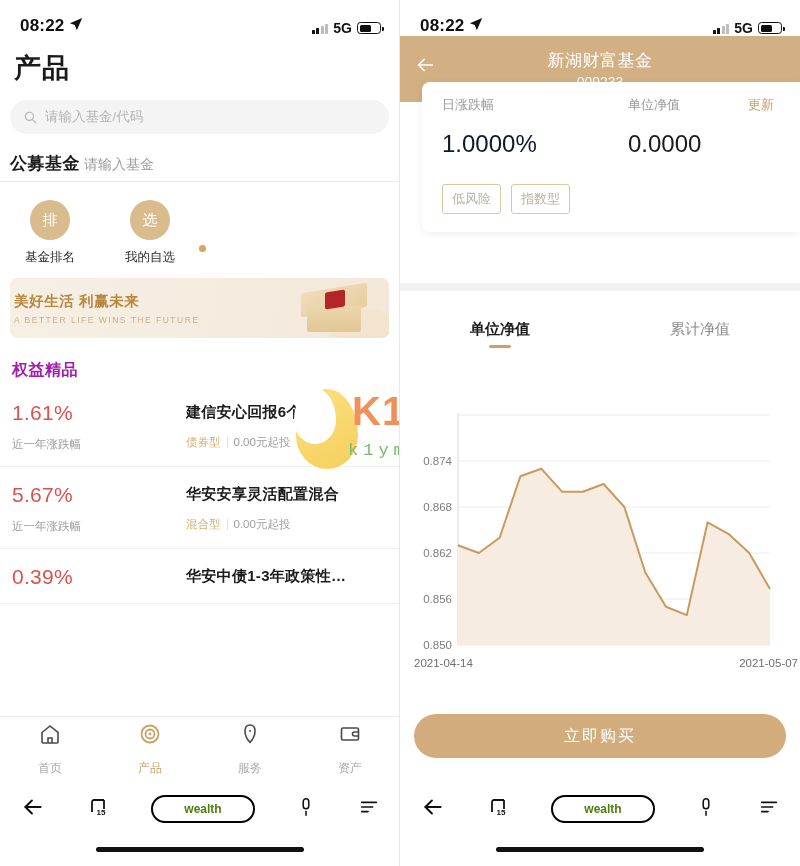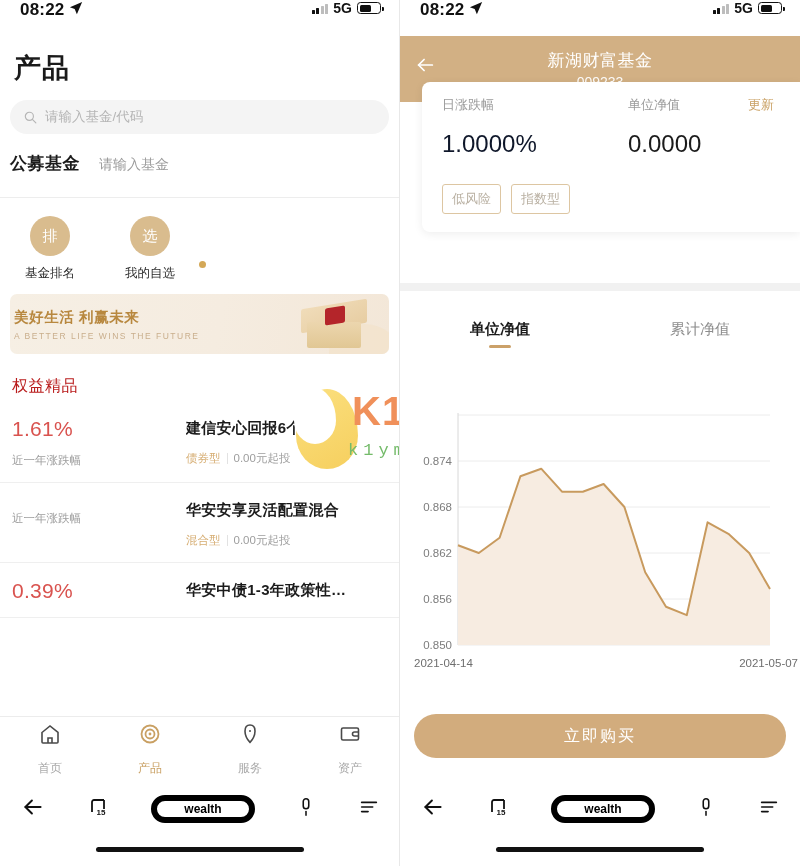--- a/index.html
+++ b/index.html
@@ -8,21 +8,21 @@
     font-family: "Liberation Sans", "DejaVu Sans", sans-serif;
     background: #ffffff;
     overflow: hidden;
   }
   .screens { display: flex; width: 800px; height: 866px; }
   .screen { width: 400px; height: 866px; position: relative; background: #fff; overflow: hidden; }
   .screen.left { border-right: 1px solid #e8e8e8; }
 
   
   .statusbar {
-    height: 36px; display: flex; align-items: flex-start;
+    height: 36px; display: flex; align-items: flex-end;
     justify-content: space-between; padding: 0 18px 0 20px;
   }
   .sb-time { font-size: 17px; font-weight: bold; color: #111; letter-spacing: .2px; }
   .sb-left { display: flex; align-items: center; gap: 5px; }
   .sb-right { display: flex; align-items: center; gap: 5px; }
   .sb-net { font-size: 14px; font-weight: bold; color: #111; }
   .signal { display: flex; align-items: flex-end; gap: 1.5px; height: 11px; }
   .signal i { display:block; width: 3px; background: #111; border-radius: .5px; }
   .signal i:nth-child(1){height:4px;background:#111}
   .signal i:nth-child(2){height:6px;background:#111}
@@ -41,21 +41,21 @@
   
   .page-title { font-size: 27px; font-weight: bold; color: #1a1a1a; padding: 14px 14px 10px 14px; letter-spacing: 1px; }
   .searchbar {
     margin: 4px 10px 0 10px; height: 34px; background: #f4f4f4; border-radius: 17px;
     display: flex; align-items: center; padding: 0 14px; gap: 8px;
   }
   .search-ico { width: 13px; height: 13px; flex: 0 0 auto; }
   .search-ico svg { display:block; }
   .search-ph { font-size: 13.5px; color: #b5b5b5; }
 
-  .tabs-row { display: flex; align-items: baseline; gap: 19px; padding: 18px 12px 22px 10px; border-bottom: 1px solid #ededed; }
+  .tabs-row { display: flex; align-items: baseline; gap: 4px; padding: 18px 12px 6px 10px; border-bottom: 1px solid #ededed; }
   .tab-main { font-size: 17px; font-weight: bold; color: #1b1b1b; letter-spacing: .5px; }
   .tab-sub { font-size: 14px; color: #9b9b9b; }
 
   .quick-row { display: flex; padding: 18px 0 0 0; position: relative; height: 86px; }
   .quick {
     width: 100px; display: flex; flex-direction: column; align-items: center; gap: 9px;
   }
   .quick .circle {
     width: 40px; height: 40px; border-radius: 50%; background: #d9bc8e;
     display: flex; align-items: center; justify-content: center;
@@ -90,21 +90,21 @@
   .banner .box .seal {
     position: absolute; top: 5px; left: 24px; width: 20px; height: 17px;
     background: #b4252a; border-radius: 2px; transform: skewY(-9deg);
     z-index: 3;
   }
   .banner .swirl {
     position:absolute; right: -10px; bottom: -26px; width: 70px; height: 56px;
     background: #f2e3ca; border-radius: 50%; opacity: .7;
   }
 
-  .section-title { font-size: 16px; font-weight: normal; color: #b91c1c; padding: 22px 0 4px 12px; letter-spacing: .5px; }
+  .section-title { font-size: 16px; font-weight: bold; color: #a21caf; padding: 22px 0 4px 12px; letter-spacing: .5px; }
 
   .fund-list { }
   .fund-row {
     display: flex; align-items: flex-start; padding: 16px 12px 14px 12px;
     border-bottom: 1px solid #efefef; gap: 6px;
   }
   .fund-left { width: 168px; flex: 0 0 168px; }
   .fund-pct { font-size: 21px; color: #d9534f; font-weight: 500; letter-spacing: .3px; }
   .fund-pct-label { font-size: 11.5px; color: #9d9d9d; margin-top: 12px; }
   .fund-right { flex: 1 1 auto; min-width: 0; padding-top: 2px; }
@@ -152,23 +152,23 @@
   .navitem { flex: 1; display: flex; flex-direction: column; align-items: center; gap: 10px; }
   .navitem .nlabel { font-size: 12px; color: #a9a9a9; }
   .navitem.active .nlabel { color: #c9a063; }
 
   
   .sysbar {
     position: absolute; left: 0; bottom: 30px; width: 400px; height: 54px;
     display: flex; align-items: center; justify-content: space-around; background: #fff;
   }
   .pill {
-    width: 104px; height: 28px; border: 6px solid #000000; border-radius: 15px;
+    width: 104px; height: 28px; border: 2px solid #000000; border-radius: 15px;
     display: flex; align-items: center; justify-content: center;
-    font-size: 12px; font-weight: bold; color: #000000;
+    font-size: 12px; font-weight: bold; color: #4d7c0f;
   }
   .homebar {
     position: absolute; left: 96px; bottom: 14px; width: 208px; height: 5px;
     border-radius: 3px; background: #111;
   }
 
   
   .r-header {
     height: 66px; background: #d2b084; position: relative;
     display: flex; flex-direction: column; align-items: center; justify-content: center;
@@ -307,20 +307,21 @@
           <div class="fund-meta">
             <span class="fund-type">债券型</span>
             <span class="fund-div"></span>
             <span class="fund-min">0.00元起投</span>
           </div>
         </div>
       </div>
 
       <div class="fund-row">
         <div class="fund-left">
+          <div class="fund-pct">5.67%</div>
           <div class="fund-pct-label">近一年涨跌幅</div>
         </div>
         <div class="fund-right">
           <div class="fund-name">华安安享灵活配置混合</div>
           <div class="fund-meta">
             <span class="fund-type">混合型</span>
             <span class="fund-div"></span>
             <span class="fund-min">0.00元起投</span>
           </div>
         </div>

